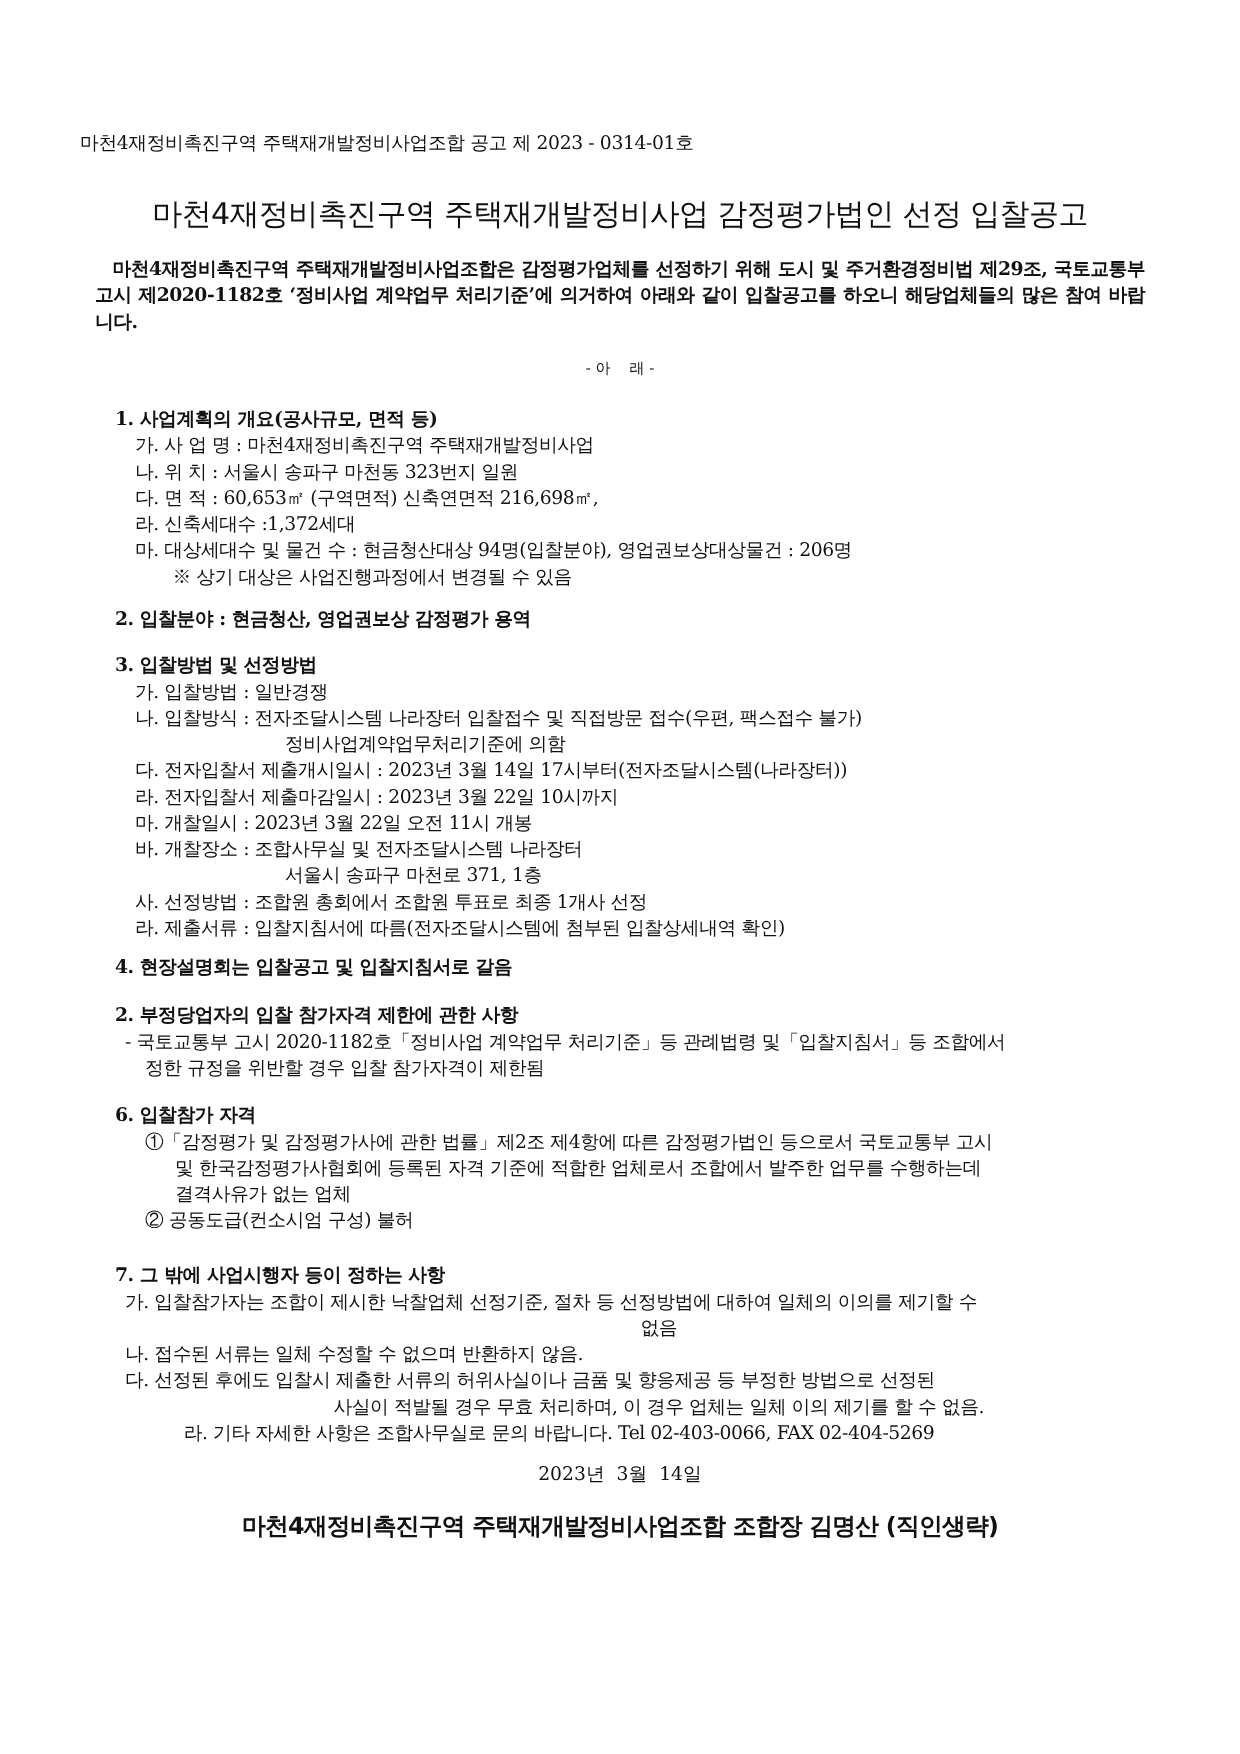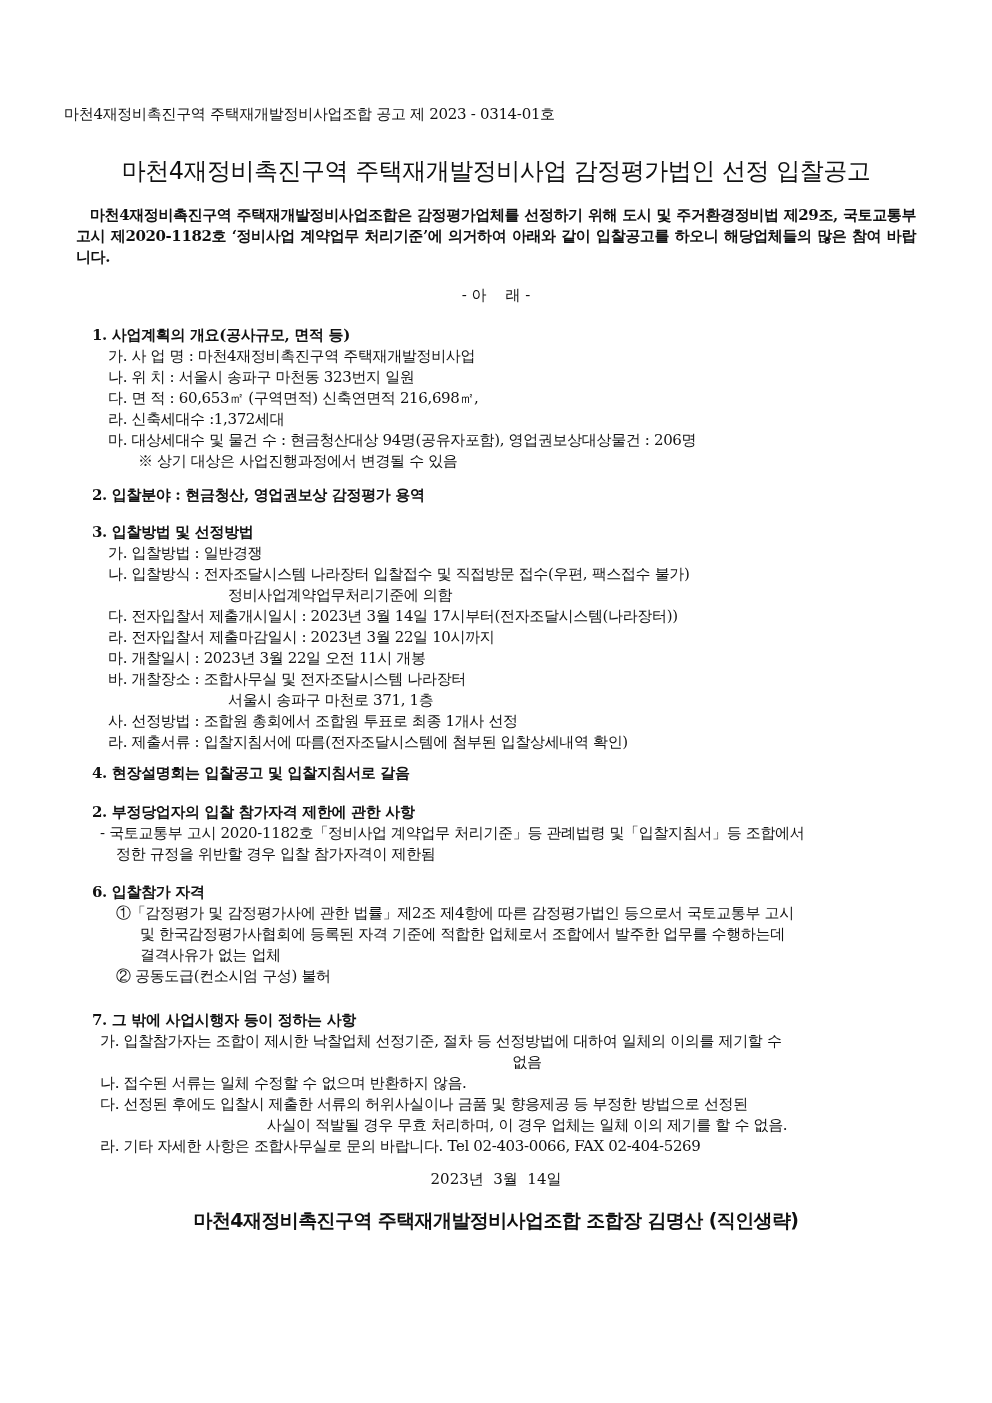--- a/index.html
+++ b/index.html
@@ -20,21 +20,21 @@
   }
   .intro {
     position: absolute; left: 76px; width: 840px; top: 205px;
     font-size: 15px; line-height: 21px; text-align: justify; font-weight: bold;
     letter-spacing: -0.4px;
   }
   .intro p { margin: 0; }
   .intro .l1 { text-indent: 14px; }
   .below {
     position: absolute; left: 0; width: 992px; top: 286px; text-align: center;
-    font-size: 15px; white-space: pre;
+    font-size: 12px; white-space: pre;
   }
   .block { position: absolute; left: 92px; width: 830px; font-size: 15px; line-height: 21px; letter-spacing: -0.35px; }
   .block .heading { font-weight: bold; white-space: nowrap; }
   .block .line { white-space: nowrap; }
   .ind1 { padding-left: 16px; }
   .ind-note { padding-left: 46px; }
   .ind-cont3 { padding-left: 136px; }
   .ind-cont5 { padding-left: 24px; }
   .ind-cont6 { padding-left: 48px; }
   .ind-cont7 { padding-left: 40px; text-align: center; }
@@ -62,21 +62,21 @@
   </div>
 
   <div class="below">- 아    래 -</div>
 
   <div class="block" style="top:325px;">
     <div class="heading">1. 사업계획의 개요(공사규모, 면적 등)</div>
     <div class="line ind1">가. 사 업 명 : 마천4재정비촉진구역 주택재개발정비사업</div>
     <div class="line ind1">나. 위      치 : 서울시 송파구 마천동 323번지 일원</div>
     <div class="line ind1">다. 면      적 : 60,653㎡ (구역면적) 신축연면적 216,698㎡,</div>
     <div class="line ind1">라. 신축세대수 :1,372세대</div>
-    <div class="line ind1">마. 대상세대수 및 물건 수 : 현금청산대상 94명(공유자포함), 영업권보상대상물건 : 206명</div>
+    <div class="line ind1">마. 대상세대수 및 물건 수 : 현금청산대상 94명(입찰분야), 영업권보상대상물건 : 206명</div>
     <div class="line ind-note">※ 상기 대상은 사업진행과정에서 변경될 수 있음</div>
   </div>
 
   <div class="block" style="top:485px;">
     <div class="heading">2. 입찰분야 : 현금청산, 영업권보상 감정평가 용역</div>
   </div>
 
   <div class="block" style="top:522px;">
     <div class="heading">3. 입찰방법 및 선정방법</div>
     <div class="line ind1">가. 입찰방법 : 일반경쟁</div>
@@ -109,20 +109,20 @@
     <div class="line" style="padding-left:24px;">② 공동도급(컨소시엄 구성) 불허</div>
   </div>
 
   <div class="block" style="top:1010px;">
     <div class="heading">7. 그 밖에 사업시행자 등이 정하는 사항</div>
     <div class="line" style="padding-left:8px;">가. 입찰참가자는 조합이 제시한 낙찰업체 선정기준, 절차 등 선정방법에 대하여 일체의 이의를 제기할 수</div>
     <div class="line ind-cont7">없음</div>
     <div class="line" style="padding-left:8px;">나. 접수된 서류는 일체 수정할 수 없으며 반환하지 않음.</div>
     <div class="line" style="padding-left:8px;">다. 선정된 후에도 입찰시 제출한 서류의 허위사실이나 금품 및 향응제공 등 부정한 방법으로 선정된</div>
     <div class="line ind-cont7">사실이 적발될 경우 무효 처리하며, 이 경우 업체는 일체 이의 제기를 할 수 없음.</div>
-    <div class="line" style="padding-left:8px;">라. 기타 자세한 사항은 조합사무실로 문의 바랍니다. Tel 02-403-0066, FAX 02-404-5269</div>
+    <div class="line" style="padding-left:8px;margin-left:47px;">라. 기타 자세한 사항은 조합사무실로 문의 바랍니다. Tel 02-403-0066, FAX 02-404-5269</div>
   </div>
 
   <div class="date">2023년  3월  14일</div>
 
   <div class="signature">마천4재정비촉진구역 주택재개발정비사업조합 조합장 김명산 (직인생략)</div>
 
 </div>
 
 </body></html>

